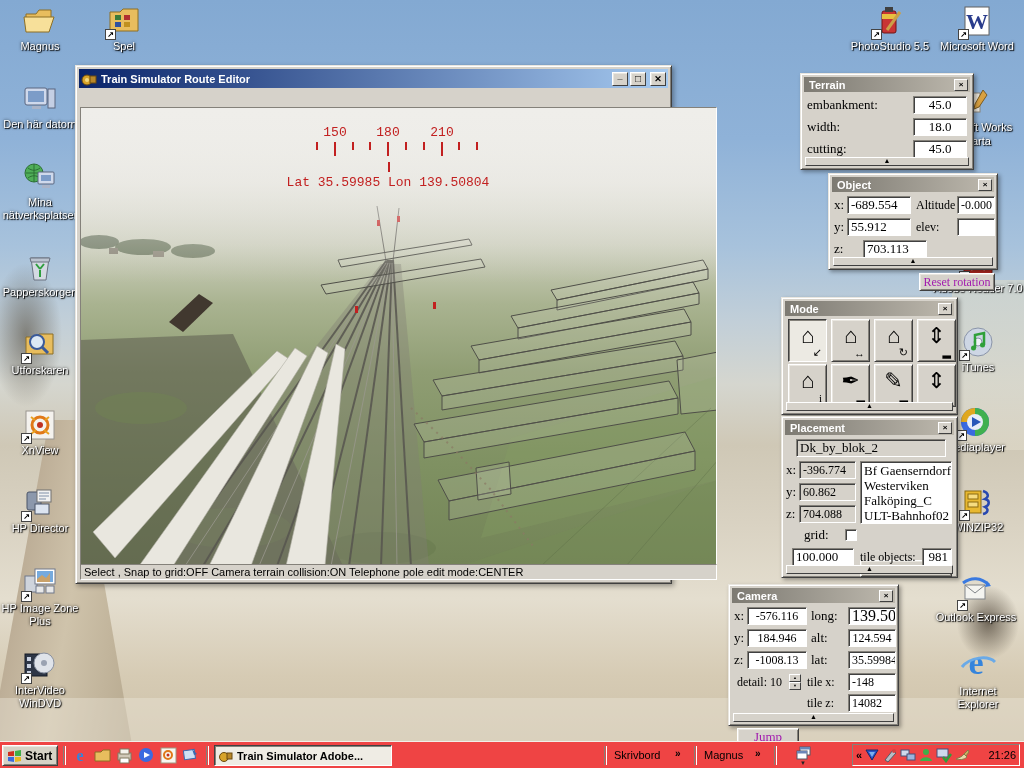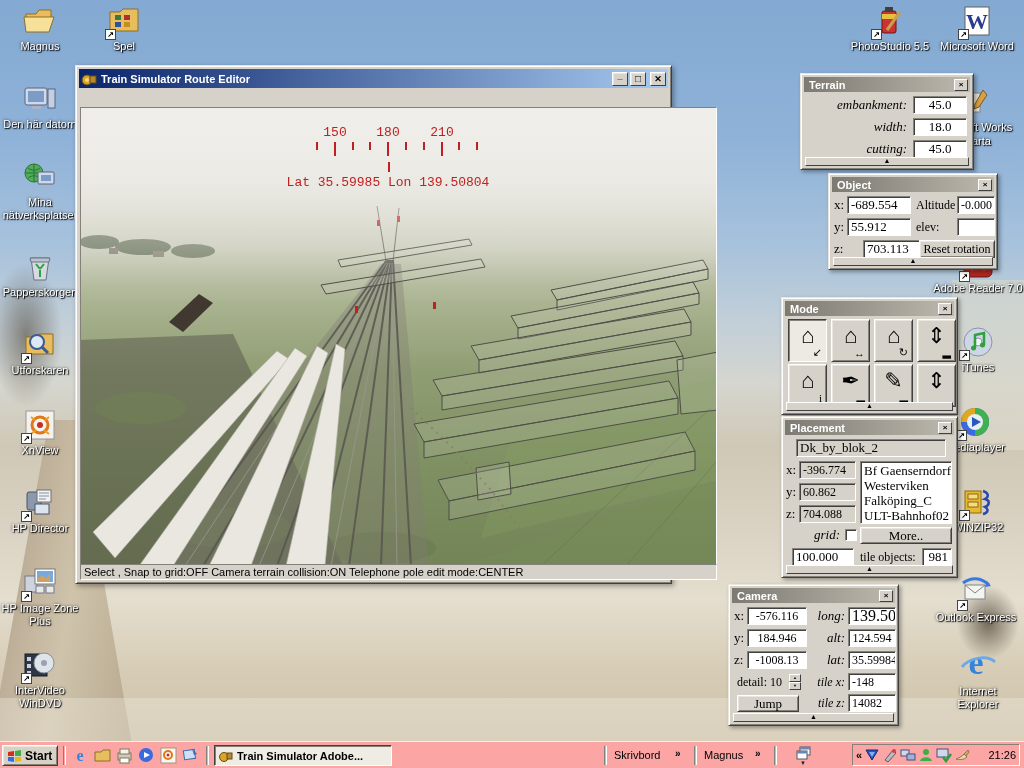--- a/index.html
+++ b/index.html
@@ -64,29 +64,29 @@
     font-family:"Liberation Serif",serif; }
   .pt { position:absolute; left:3px; top:3px; right:3px; height:15px;
     background:linear-gradient(90deg,#7d7a72,#beb9ae); color:#fff;
     font:bold 11px "Liberation Sans",sans-serif; display:flex; align-items:center;
     justify-content:space-between; padding:0 2px 0 5px; }
   .pclose { width:14px; height:12px; background:#d6d2ca; border:1px solid;
     border-color:#fff #404040 #404040 #fff; color:#000; font:bold 8px "Liberation Sans",sans-serif;
     display:flex; align-items:center; justify-content:center; }
   .pclose::before{ content:'×'; }
   .plab { position:absolute; font-size:13px; color:#000; line-height:18px; }
-  .plab.r { text-align:right;font-style:italic; }
+  .plab.r { text-align:left; }
   .pin { position:absolute; height:18px; background:#fff; border:1px solid;
     border-color:#84817a #fff #fff #84817a; box-shadow:inset 1px 1px 0 #404040;
     font-size:13px; line-height:16px; padding:0 3px; color:#000; white-space:nowrap; overflow:hidden; }
   .pin.gray { background:#d6d2ca; }
   .pin.ctr { text-align:center; }
   .pbtn { position:absolute; background:#d6d2ca; border:1px solid;
     border-color:#fff #404040 #404040 #fff; box-shadow:inset 1px 1px 0 #e9e6df, inset -1px -1px 0 #84817a;
-    font-size:13px; display:flex; align-items:center; justify-content:center; color:#000000; }
+    font-size:13px; display:flex; align-items:center; justify-content:center; color:#a21caf;margin-top:33px; }
   .pcol { position:absolute; left:4px; right:4px; bottom:3px; height:9px; background:#d6d2ca;
     border:1px solid; border-color:#fff #404040 #404040 #fff; display:flex; align-items:center;
     justify-content:center; font-size:7px; line-height:7px; color:#000; }
   .pcol::before{ content:'▲'; }
 
   
   .mbtn { position:absolute; width:39px; height:43px; background:#d6d2ca; border:1px solid;
     border-color:#fff #404040 #404040 #fff; box-shadow:inset 1px 1px 0 #e9e6df, inset -1px -1px 0 #84817a; }
   .mbtn.on { background:#eceae3; border-color:#404040 #fff #fff #404040; box-shadow:inset 1px 1px 0 #84817a; }
   .mg { position:absolute; left:0; right:0; top:3px; text-align:center; font-size:22px; line-height:26px; color:#000; }
@@ -98,21 +98,21 @@
   .spin b { height:8px; background:#d6d2ca; border:1px solid; border-color:#fff #404040 #404040 #fff;
     font:4px/6px "Liberation Sans",sans-serif; text-align:center; color:#000; font-weight:normal; }
   .spin b.u::before{content:'▲';} .spin b.d::before{content:'▼';}
 
   .lbox { position:absolute; background:#fff; border:1px solid; border-color:#84817a #fff #fff #84817a;
     box-shadow:inset 1px 1px 0 #404040; font-size:13px; line-height:15px; padding:1px 3px;
     overflow:hidden; white-space:nowrap; }
 
   
   #task { position:absolute; left:0; top:741px; width:1024px; height:27px; z-index:5;
-    background:#fca5a5; border-top:1px solid #f2efe8; }
+    background:#ef4444; border-top:1px solid #f2efe8; }
   #startb { position:absolute; left:2px; top:3px; width:56px; height:21px; background:#d6d2c6;
     border:1px solid; border-color:#fff #404040 #404040 #fff; box-shadow:inset 1px 1px 0 #e9e6df, inset -1px -1px 0 #84817a;
     display:flex; align-items:center; padding:0 4px; gap:3px; font:bold 12px "Liberation Sans",sans-serif; }
   .tsep { position:absolute; top:4px; width:3px; height:19px;
     border-left:1px solid #84817a; border-right:1px solid #fff; }
   .ql { position:absolute; top:5px; width:17px; height:17px; }
   #taskbtn { position:absolute; left:214px; top:3px; width:178px; height:21px; background:#efece4;
     border:1px solid; border-color:#404040 #fff #fff #404040; box-shadow:inset 1px 1px 0 #84817a;
     display:flex; align-items:center; gap:4px; padding:0 4px; font:bold 11px "Liberation Sans",sans-serif;
     white-space:nowrap; overflow:hidden; }

